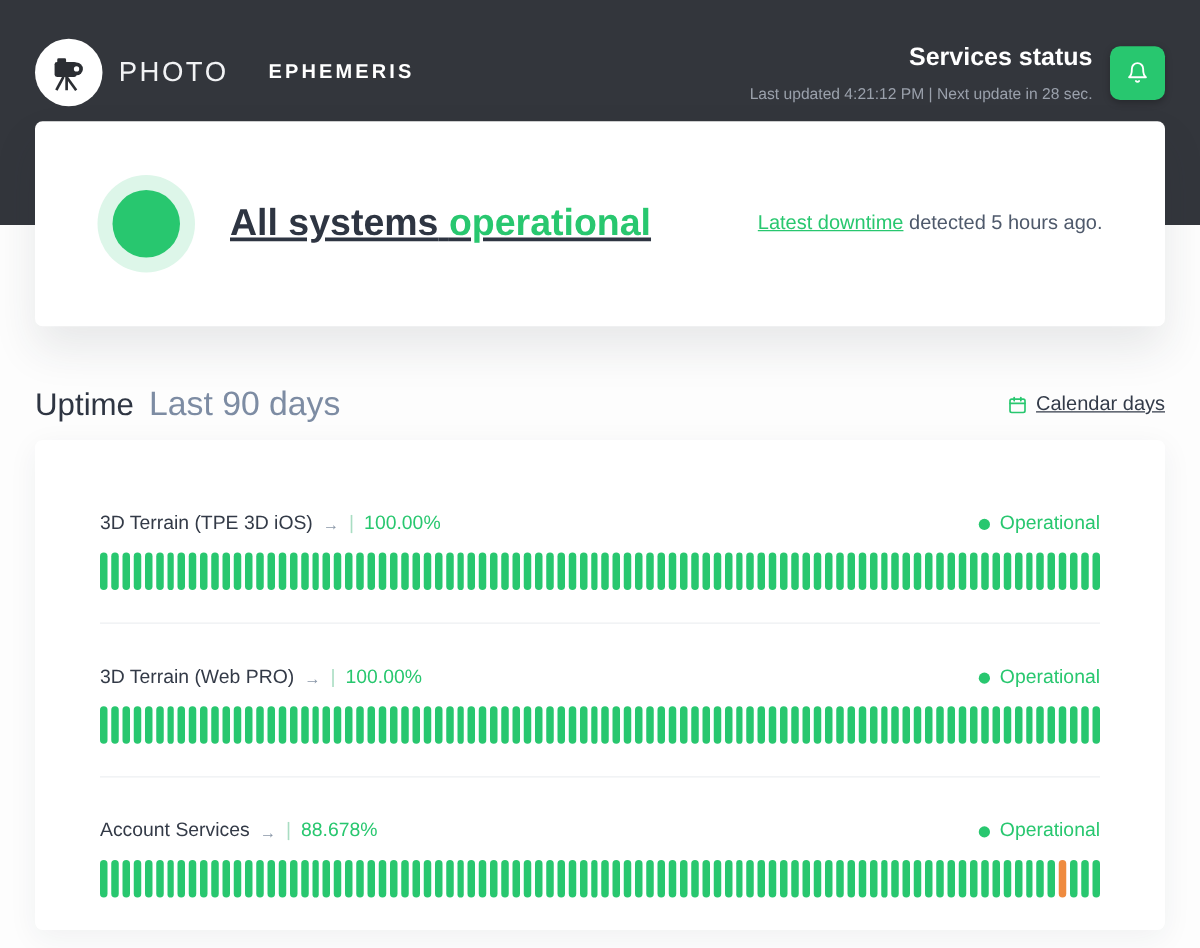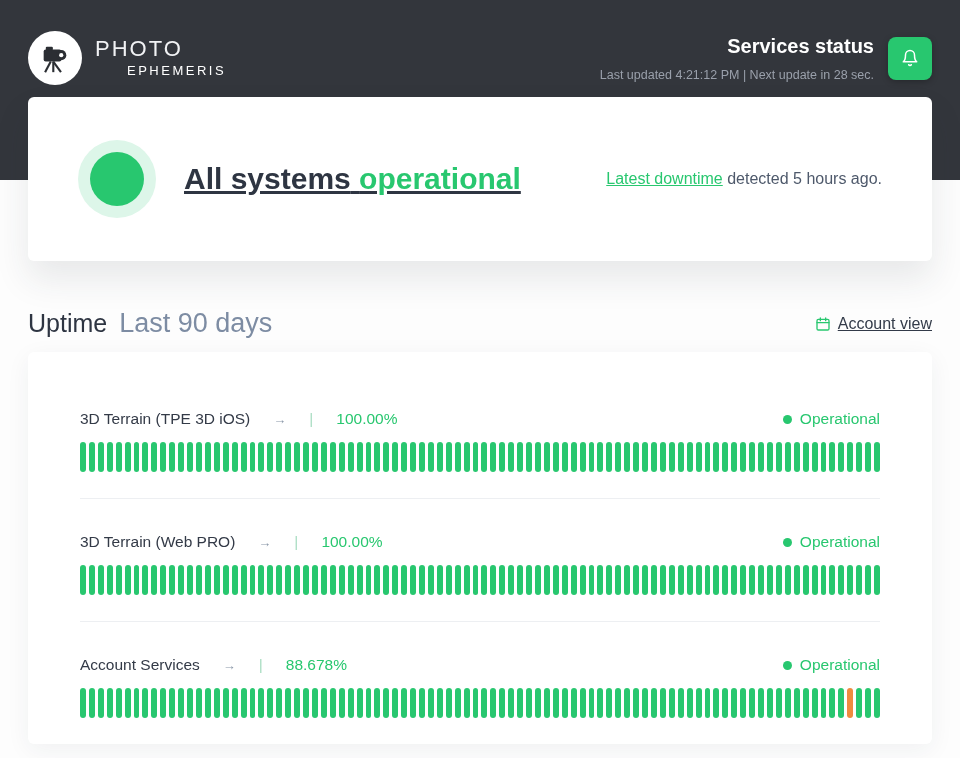--- a/index.html
+++ b/index.html
@@ -14,23 +14,23 @@
     margin:0;width:960px;height:758px;overflow:hidden;
     background:#fdfdfd;font-family:"Liberation Sans",sans-serif;position:relative;
   }
   .dark-band{position:absolute;top:0;left:0;width:100%;height:180px;background:var(--dark);}
   .page{position:relative;padding:0 28px;}
 
   
   .topbar{display:flex;align-items:center;padding-top:30px;height:86px;}
   .brand{display:flex;align-items:center;gap:13px;text-decoration:none;cursor:pointer;}
   .logo-circle{width:54px;height:54px;border-radius:50%;background:#fff;display:flex;align-items:center;justify-content:center;flex:0 0 auto;}
-  .brand-text{display:flex;flex-direction:column;line-height:1.1;}
+  .brand-text{display:flex;line-height:1.1;}
   .brand-line1{color:#f1f2f4;font-size:22px;letter-spacing:2px;}
-  .brand-line2{color:#ffffff;font-size:13px;font-weight:normal;letter-spacing:2.5px;margin-top:3px;padding-left:32px;}
+  .brand-line2{color:#ffffff;font-size:16px;font-weight:bold;letter-spacing:2.5px;margin-top:3px;padding-left:32px;}
   .header-right{margin-left:auto;text-align:right;margin-right:14px;}
   .service-status-title{color:#ffffff;font-size:20px;font-weight:bold;}
   .updated{color:#9aa0ab;font-size:12.5px;margin-top:10px;}
   .bell-btn{width:44px;height:43px;border-radius:8px;background:var(--green);border:none;display:flex;align-items:center;justify-content:center;cursor:pointer;box-shadow:0 2px 6px rgba(0,0,0,.25);}
 
   
   .status-card{
     position:relative;margin-top:11px;background:#fff;border-radius:6px;
     box-shadow:0 18px 35px rgba(40,45,60,.10);
     height:164px;padding:0 50px;display:flex;align-items:center;
@@ -47,21 +47,21 @@
   .uptime-title{font-size:25px;font-weight:normal;color:var(--ink);}
   .uptime-sub{font-size:27px;color:var(--slate);margin-left:12px;}
   .calendar-link{margin-left:auto;display:flex;align-items:center;gap:7px;font-size:16px;color:#333b49;text-decoration:underline;cursor:pointer;}
   .calendar-link svg{flex:0 0 auto;}
 
   
   .uptime-card{margin-top:13px;background:#fff;border-radius:6px;box-shadow:0 6px 24px rgba(40,45,60,.06);padding:24px 52px 0;}
   .service-row{padding:34px 0 26px;border-bottom:1px solid #edeff2;}
   .service-row:last-child{border-bottom:none;}
   .service-head{display:flex;align-items:center;justify-content:space-between;margin-bottom:14px;}
-  .service-title{display:flex;align-items:center;gap:23px;font-size:15.5px;color:#333a47;}
+  .service-title{display:flex;align-items:center;gap:8px;font-size:15.5px;color:#333a47;}
   .svc-arrow{color:#8a97a8;font-size:13px;}
   .svc-sep{color:#a9ddc2;}
   .svc-pct{color:var(--green);}
   .service-status{display:flex;align-items:center;gap:8px;}
   .status-dot{width:9px;height:9px;border-radius:50%;background:var(--green);display:inline-block;}
   .status-label{color:var(--green);font-size:15.5px;}
   .bars{display:flex;gap:3px;height:30px;}
   .bar{flex:1;border-radius:3px;background:var(--green);}
   .bar.degraded{background:var(--warning);}
 </style>
@@ -127,21 +127,21 @@
     <span class="uptime-sub">Last 90 days</span>
     <a class="calendar-link">
       <span style="display:flex;">
         <svg viewBox="0 0 24 24" width="16" height="16" fill="none" stroke="#28c76f" stroke-width="2" stroke-linecap="round">
           <rect x="3" y="5" width="18" height="16" rx="2"></rect>
           <line x1="3" y1="10" x2="21" y2="10"></line>
           <line x1="8" y1="3" x2="8" y2="7"></line>
           <line x1="16" y1="3" x2="16" y2="7"></line>
         </svg>
       </span>
-      <span>Account view</span>
+      <span>Calendar days</span>
     </a>
   </div>
 
   <section class="uptime-card">
     <div id="service-list">
   <div class="service-row">
     <div class="service-head">
       <div class="service-title">
         <span class="svc-name">3D Terrain (TPE 3D iOS)</span>
         <span class="svc-arrow">→</span>

